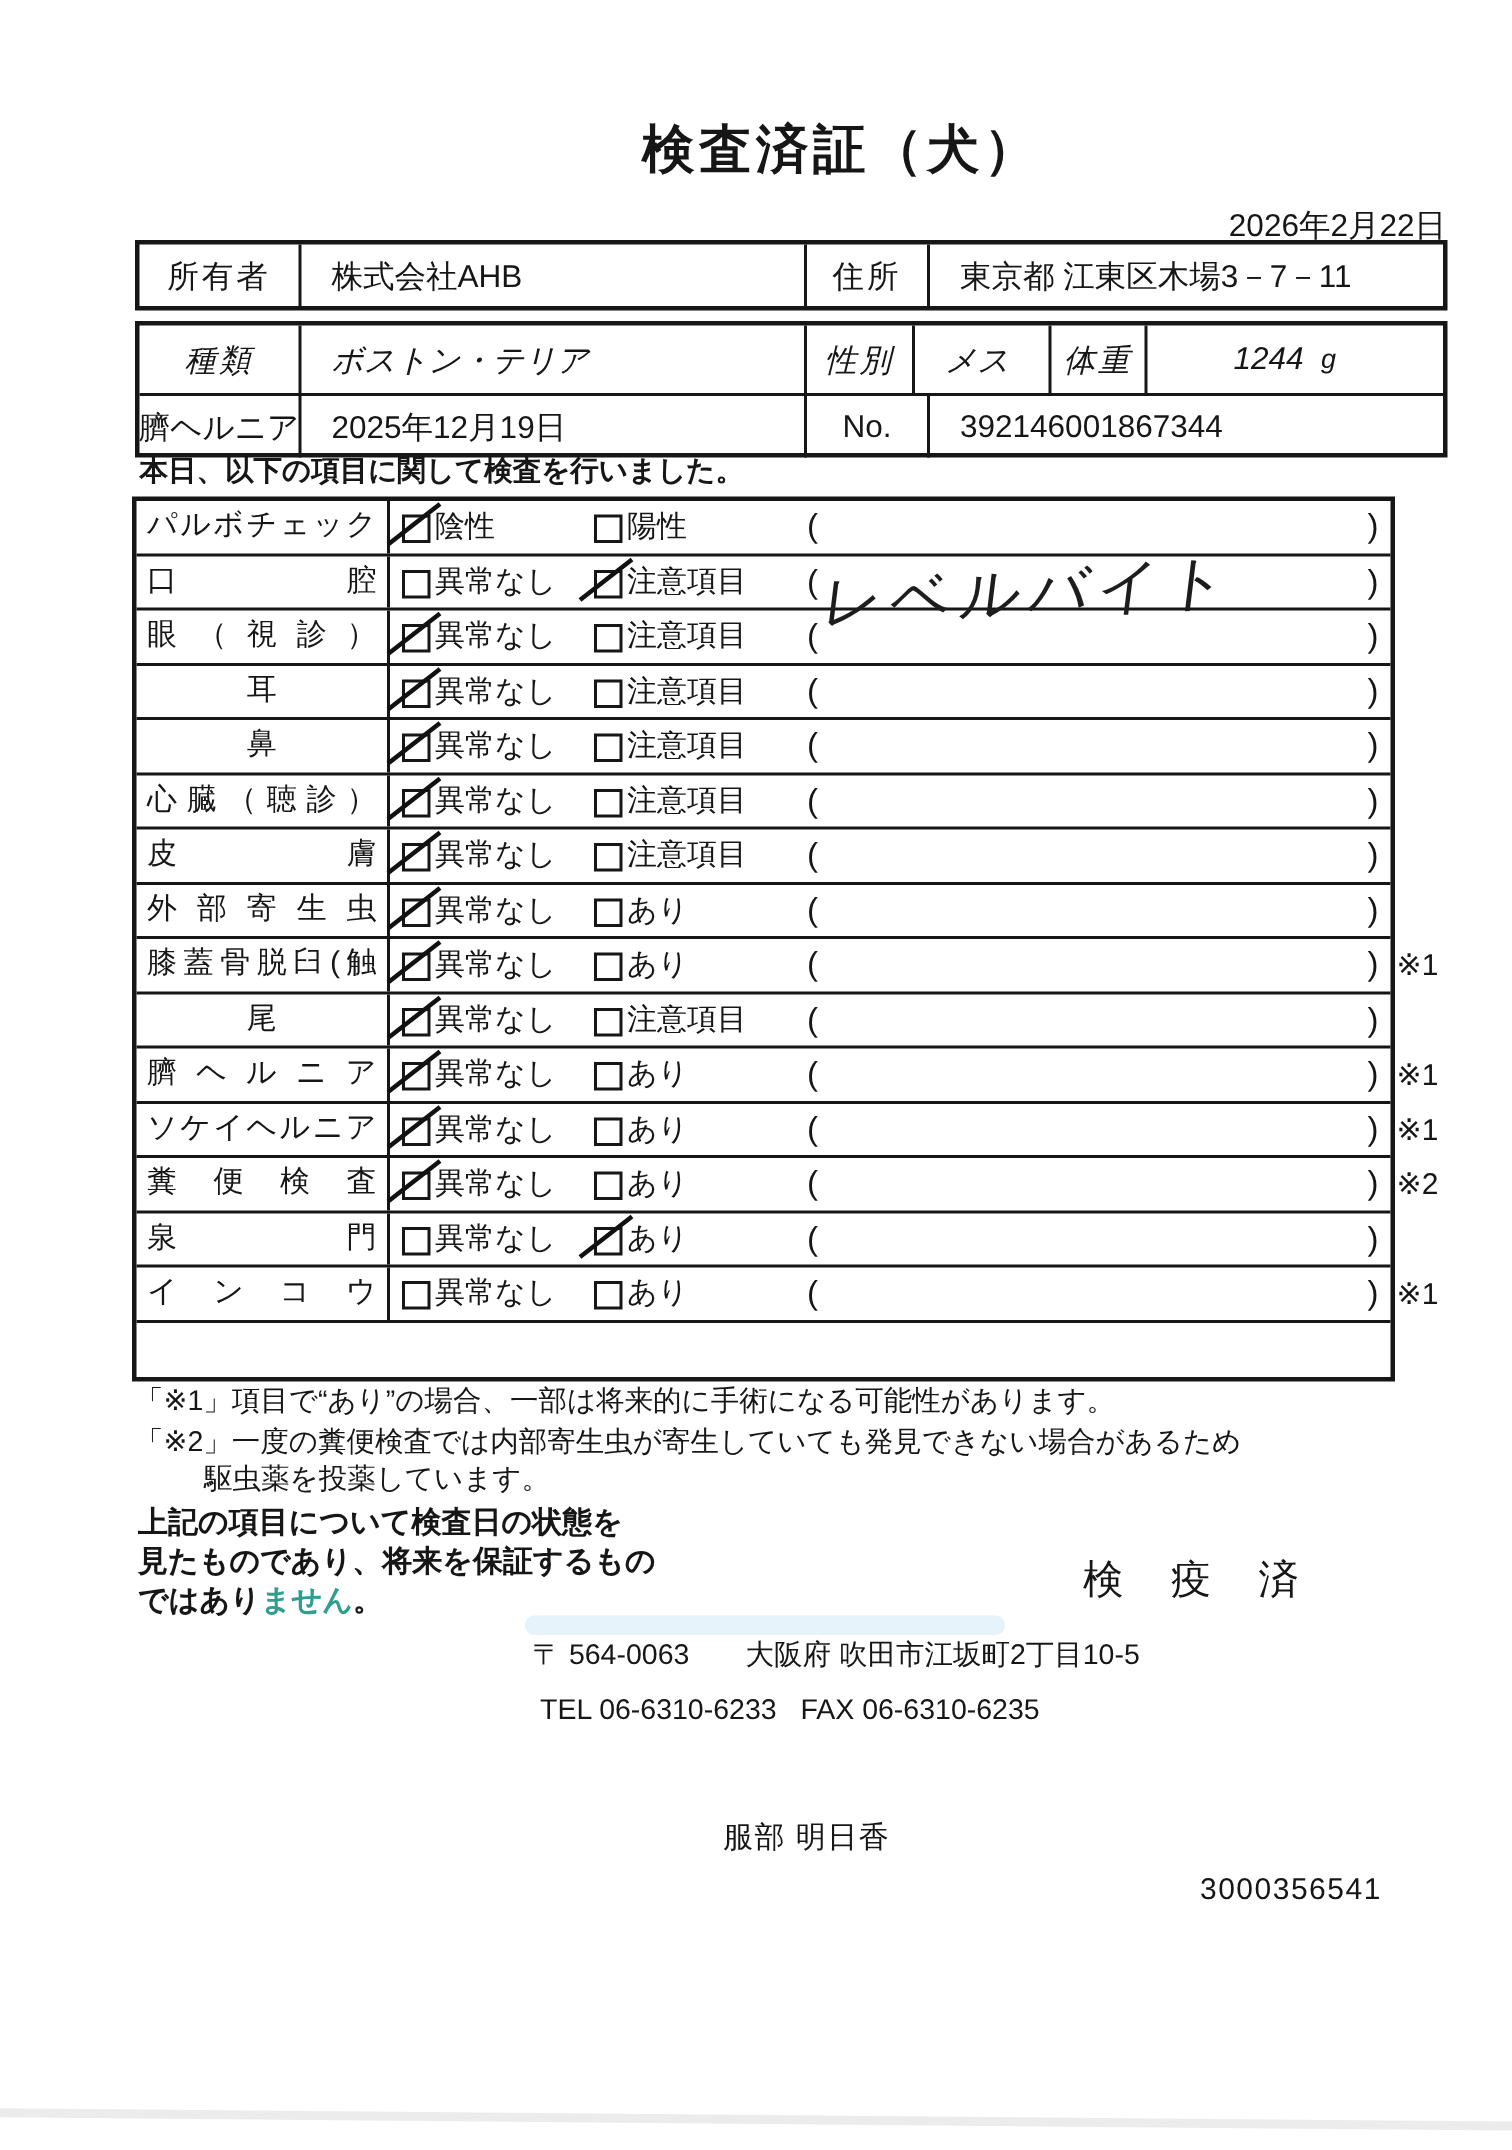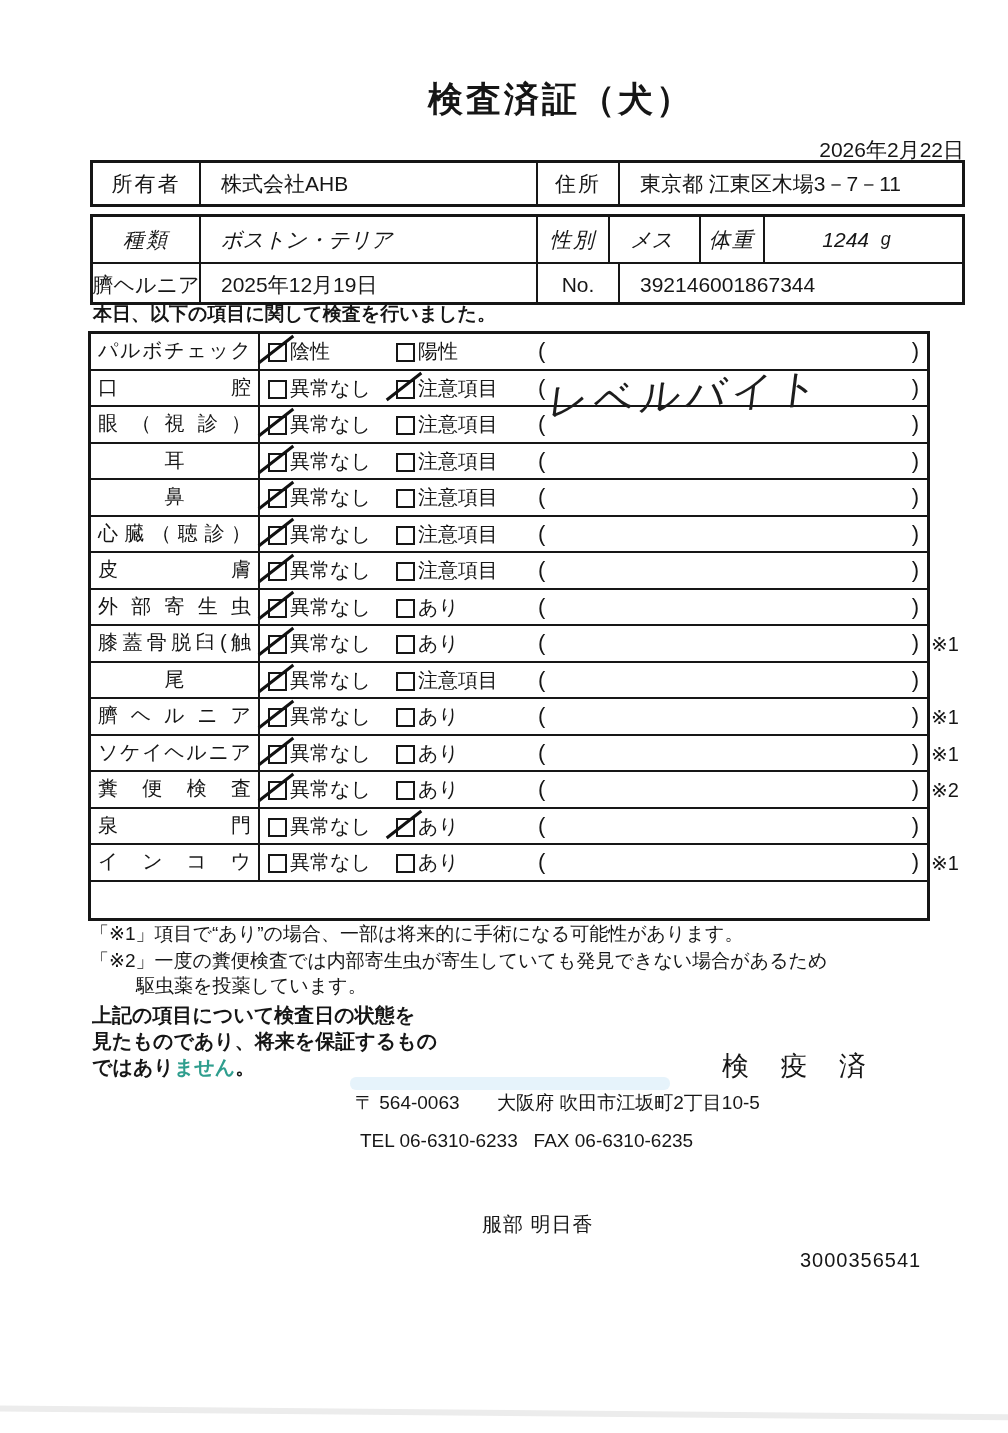--- a/index.html
+++ b/index.html
@@ -284,21 +284,21 @@
   <div class="abs note" style="left:90px;top:921px;">「※1」項目で“あり”の場合、一部は将来的に手術になる可能性があります。</div>
   <div class="abs note" style="left:90px;top:948px;">「※2」一度の糞便検査では内部寄生虫が寄生していても発見できない場合があるため</div>
   <div class="abs note" style="left:136px;top:973px;">駆虫薬を投薬しています。</div>
 
   <div class="abs statement" style="left:92px;top:1002px;">
     <div>上記の項目について検査日の状態を</div>
     <div>見たものであり、将来を保証するもの</div>
     <div><span>ではあり</span><span class="teal">ません</span><span>。</span></div>
   </div>
 
-  <div class="abs stamp" style="left:722px;top:1035px;margin-top:13px;">検 疫 済</div>
+  <div class="abs stamp" style="left:722px;top:1035px;">検 疫 済</div>
 
   <div class="blue-smear"></div>
 
   <div class="abs addr" style="left:355px;top:1090px;">〒 564-0063</div>
   <div class="abs addr" style="left:497px;top:1090px;">大阪府 吹田市江坂町2丁目10-5</div>
   <div class="abs addr" style="left:360px;top:1130px;">
     <span>TEL 06-6310-6233</span>&nbsp;&nbsp;&nbsp;<span>FAX 06-6310-6235</span>
   </div>
 
   <div class="abs staff" style="left:482px;top:1211px;">服部 明日香</div>

